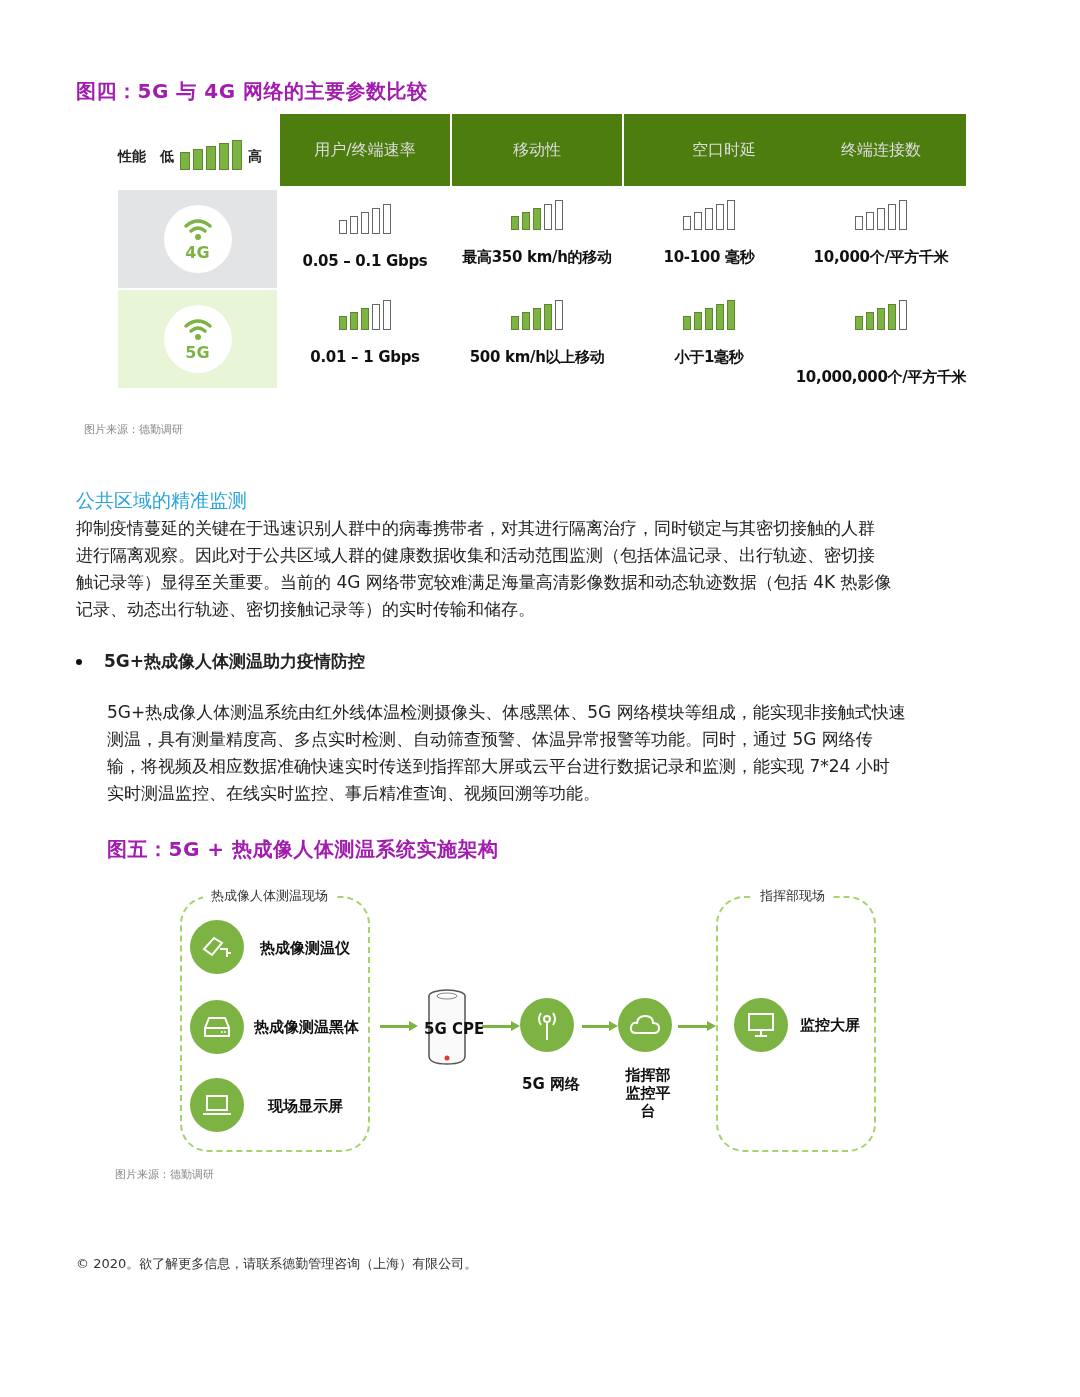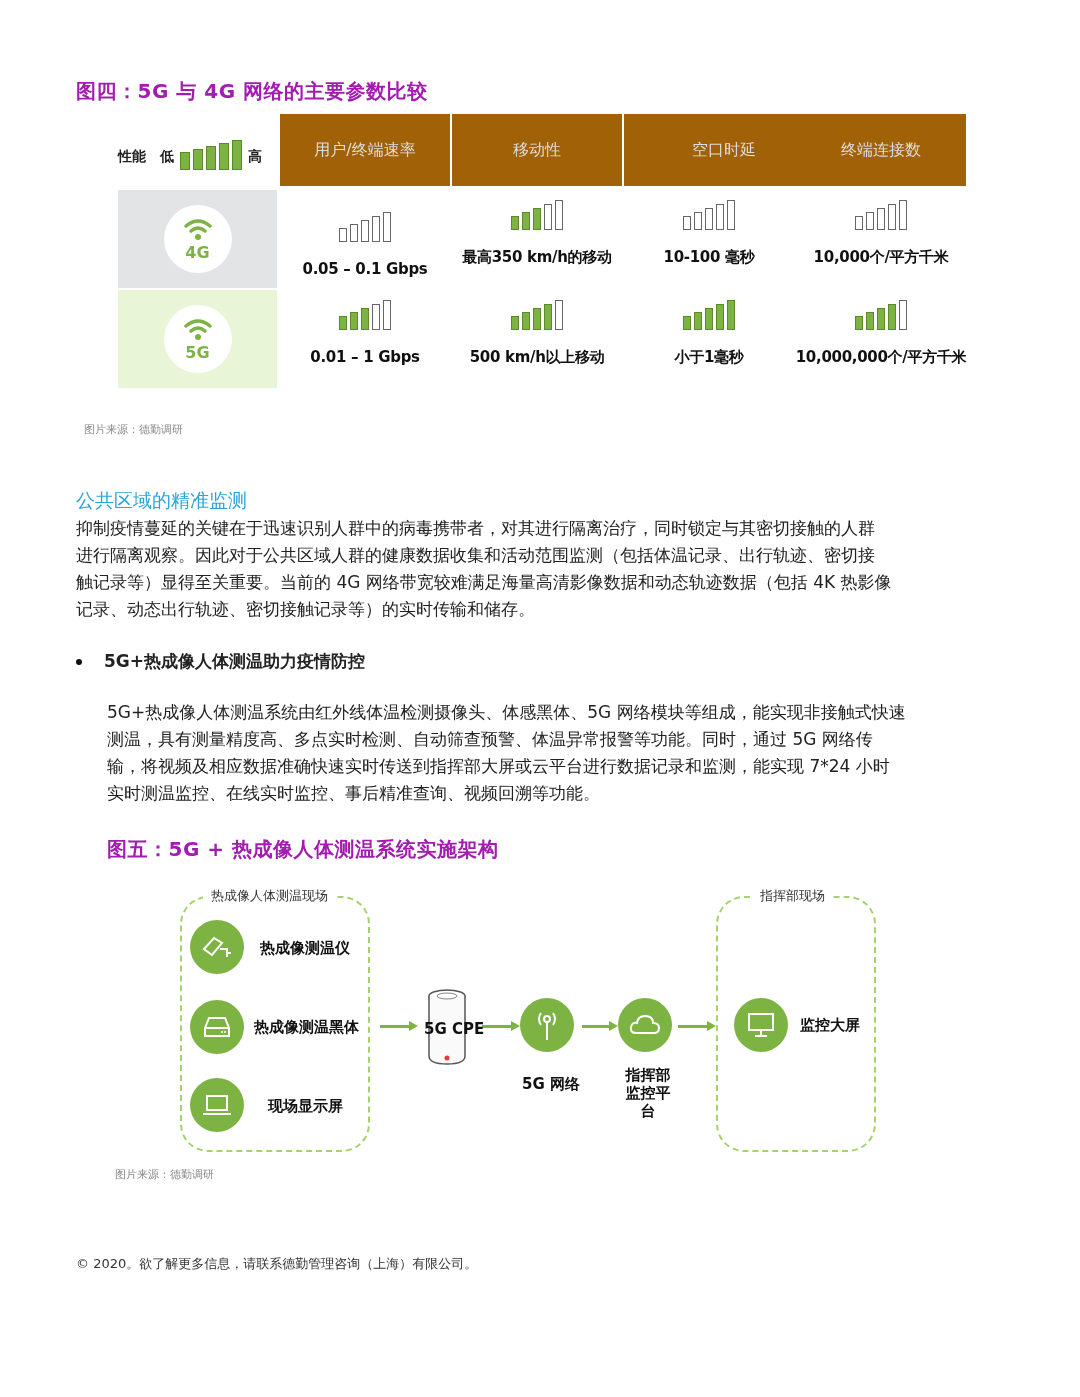--- a/index.html
+++ b/index.html
@@ -9,21 +9,21 @@
   .fig-title { font-size: 20px; font-weight: bold; color: #a21caf; letter-spacing: 0.5px; }
 
   
   .perf-legend { left: 118px; top: 140px; display: flex; align-items: flex-end; gap: 6px; font-size: 14px; font-weight: bold; }
   .perf-legend .lbl { margin-bottom: 4px; }
   .bars { display: flex; align-items: flex-end; gap: 3px; }
   .bar { width: 8px; border: 1.5px solid #666; background: #fff; }
   .bar.on { background: #7cb342; border-color: #5b8a2d; }
   .legend-bars .bar { width: 10px; }
 
-  .hdr-cell { top: 114px; height: 72px; background: #a16207; color: #ddd; font-size: 16px; display: flex; align-items: center; justify-content: center; }
+  .hdr-cell { top: 114px; height: 72px; background: #4d7c0f; color: #ddd; font-size: 16px; display: flex; align-items: center; justify-content: center; }
   .row-label { left: 118px; width: 159px; display: flex; align-items: center; justify-content: center; }
   .row-label.g4 { top: 190px; height: 98px; background: #e2e4e5; }
   .row-label.g5 { top: 290px; height: 98px; background: #e8f5d6; }
   .badge { width: 68px; height: 68px; border-radius: 50%; background: #fff; display: flex; flex-direction: column; align-items: center; justify-content: center; color: #7cb342; font-weight: bold; font-size: 16px; }
   .badge svg { margin-bottom: 2px; }
 
   .data-cell { display: flex; flex-direction: column; align-items: center; }
   .data-cell .bars { height: 34px; }
   .data-cell .val { font-size: 15px; font-weight: bold; color: #111; margin-top: 18px; white-space: nowrap; letter-spacing: -0.3px; }
 
@@ -82,21 +82,21 @@
     <svg width="30" height="24" viewBox="0 0 30 24">
         <path d="M3 9 Q15 -1 27 9" stroke="#7cb342" stroke-width="3.5" fill="none" stroke-linecap="round"></path>
         <path d="M8 14 Q15 8 22 14" stroke="#7cb342" stroke-width="3.5" fill="none" stroke-linecap="round"></path>
         <circle cx="15" cy="20" r="3" fill="#7cb342"></circle>
       </svg>
     <span>5G</span>
   </div>
 </div>
 
 <div id="data-cells">
-    <div class="abs data-cell" style="left: 280px; top: 208px; width: 170px;">
+    <div class="abs data-cell" style="left: 280px; top: 200px; width: 170px;">
       <div class="bars">
         <div class="bar" style="height: 14px;"></div>
         <div class="bar" style="height: 18px;"></div>
         <div class="bar" style="height: 22px;"></div>
         <div class="bar" style="height: 26px;"></div>
         <div class="bar" style="height: 30px;"></div>
       </div>
       <div class="val">0.05 – 0.1 Gbps</div>
     </div>
     <div class="abs data-cell" style="left: 452px; top: 196px; width: 170px;">
@@ -152,21 +152,21 @@
     <div class="abs data-cell" style="left: 624px; top: 296px; width: 170px;">
       <div class="bars">
         <div class="bar on" style="height: 14px;"></div>
         <div class="bar on" style="height: 18px;"></div>
         <div class="bar on" style="height: 22px;"></div>
         <div class="bar on" style="height: 26px;"></div>
         <div class="bar on" style="height: 30px;"></div>
       </div>
       <div class="val">小于1毫秒</div>
     </div>
-    <div class="abs data-cell" style="left: 796px; top: 296px; width: 170px;">
+    <div class="abs data-cell" style="left: 796px; top: 296px; width: 170px; gap: 20px;">
       <div class="bars">
         <div class="bar on" style="height: 14px;"></div>
         <div class="bar on" style="height: 18px;"></div>
         <div class="bar on" style="height: 22px;"></div>
         <div class="bar on" style="height: 26px;"></div>
         <div class="bar" style="height: 30px;"></div>
       </div>
       <div class="val">10,000,000个/平方千米</div>
     </div>
   </div>

